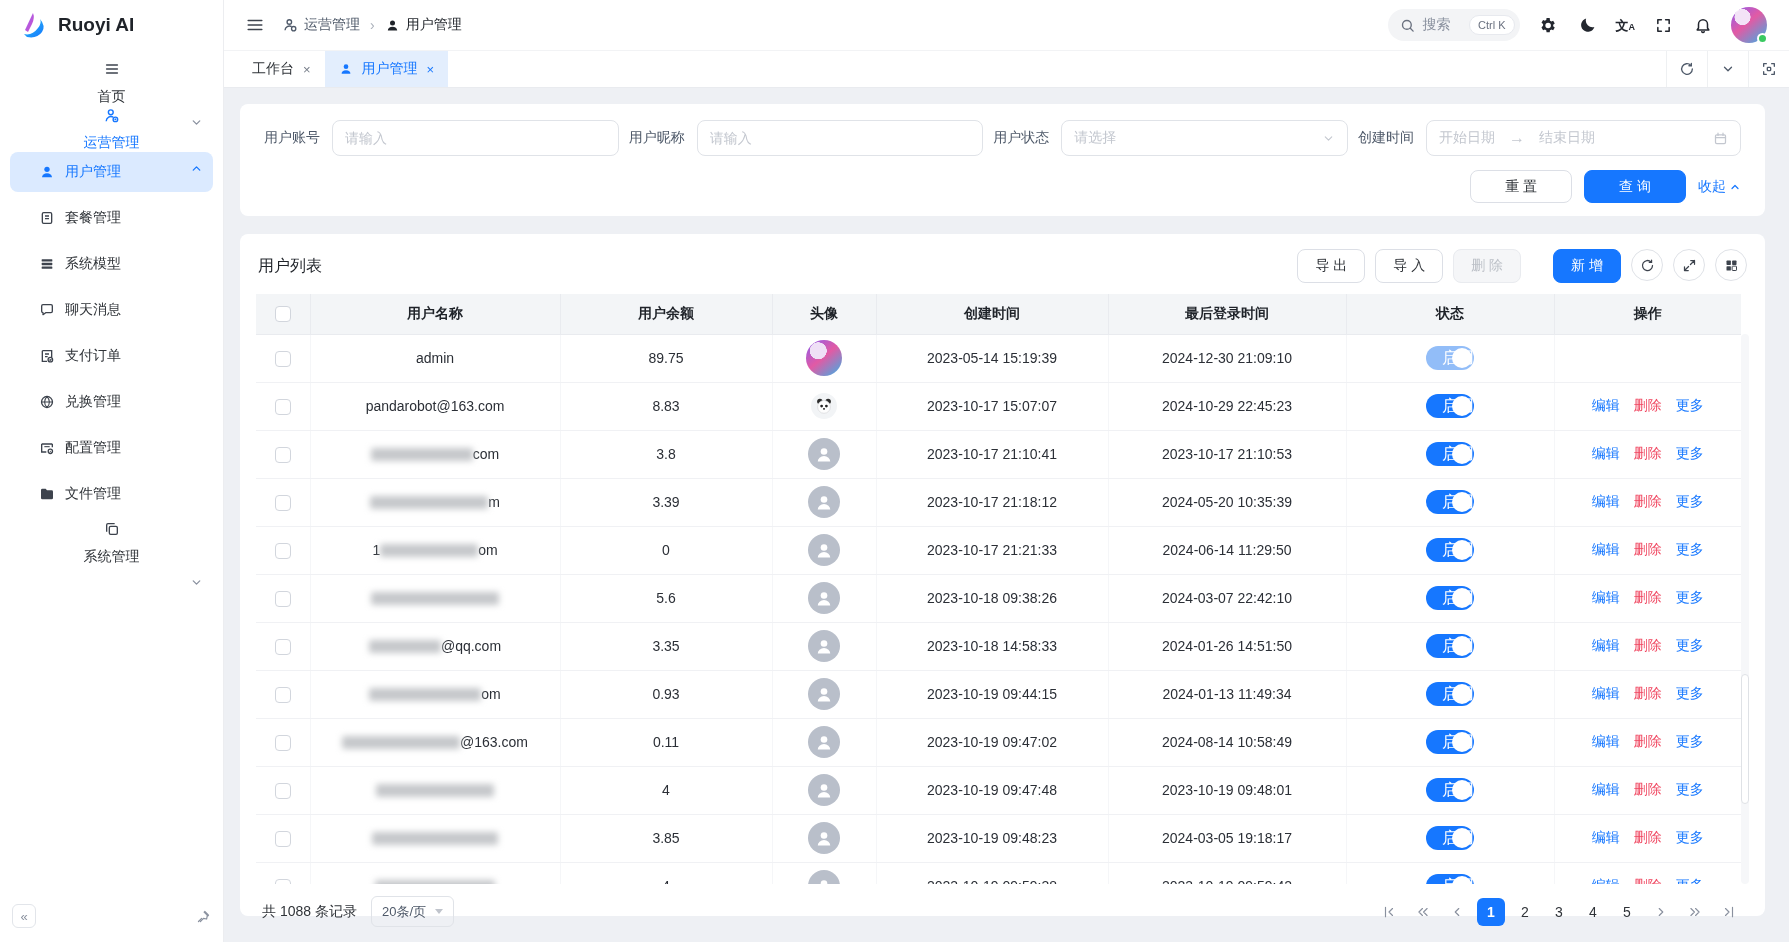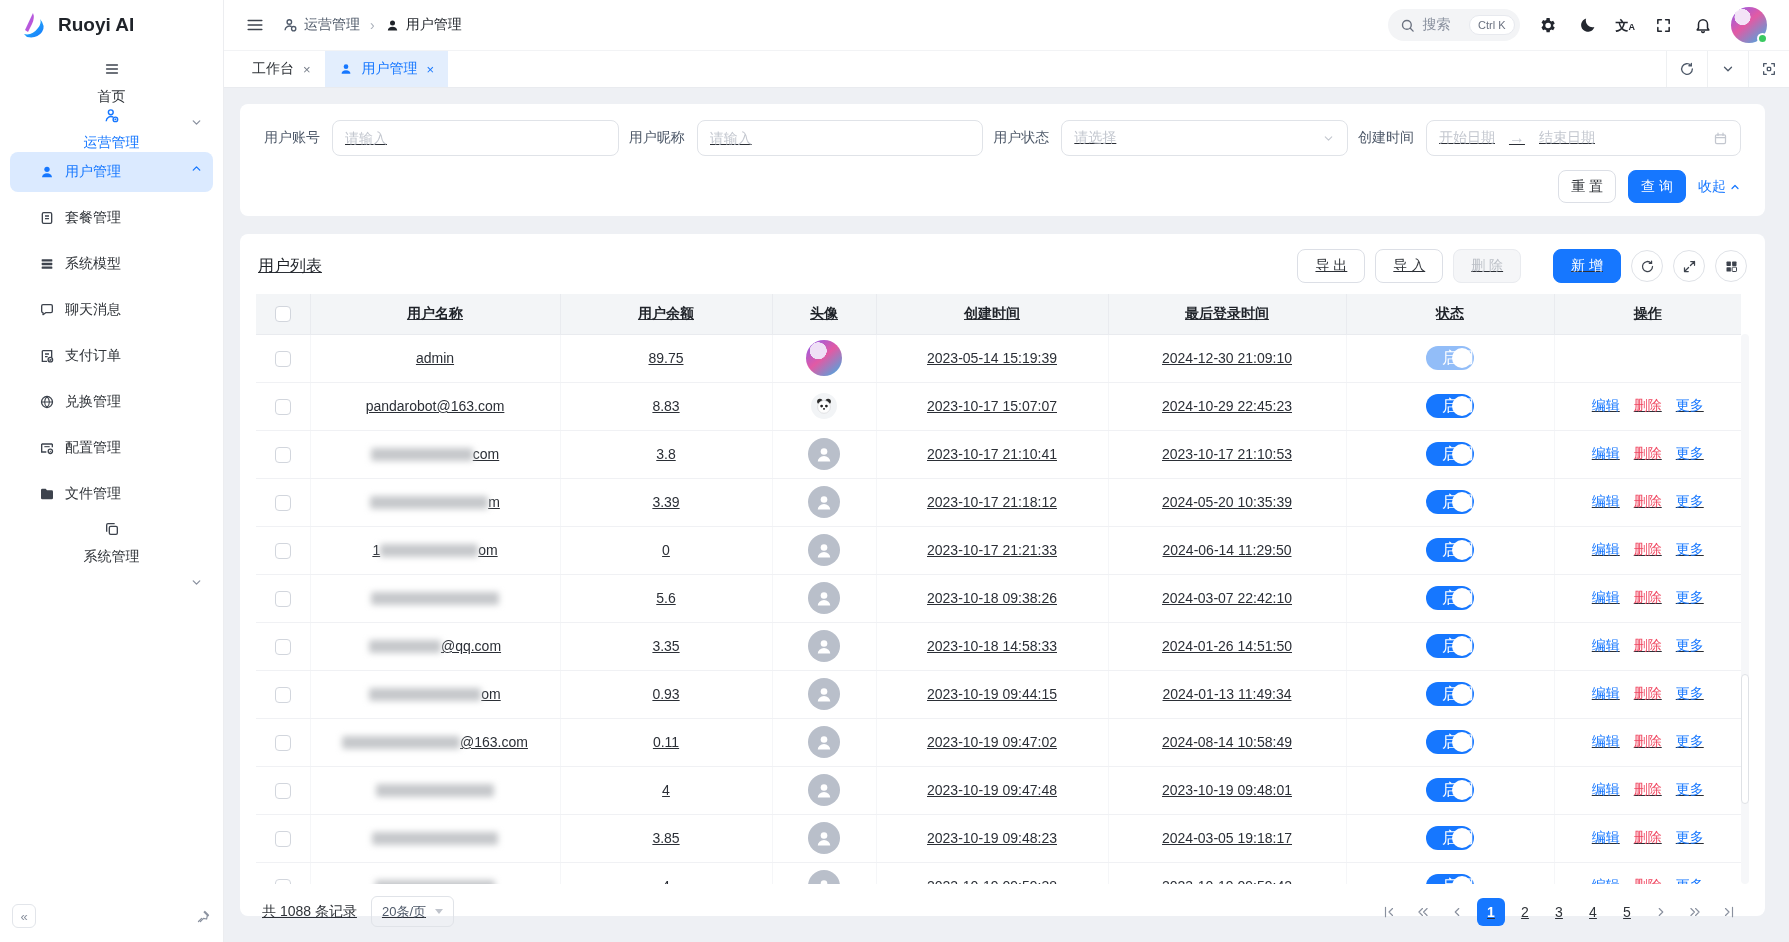--- a/index.html
+++ b/index.html
@@ -53,37 +53,37 @@
   .tabbar-right { margin-left:auto; display:flex; align-items:stretch; }
   .tabtool { width:41px; display:flex; align-items:center; justify-content:center; border-left:1px solid #eef0f2; color:#4e5969; cursor:pointer; }
 
   
   .content { flex:1; padding:16px 24px 12px 16px; overflow:hidden; }
 
   .filter-card { background:#fff; border-radius:8px; padding:16px 24px 12px; height:112px; }
   .filter-row { display:flex; align-items:center; gap:10px; }
   .f-group { display:flex; align-items:center; gap:12px; flex:1; min-width:0; }
   .f-label { font-size:14px; color:#4e5969; white-space:nowrap; }
-  .f-box { height:36px; border:1px solid #e0e3e8; border-radius:8px; flex:1; display:flex; align-items:center; padding:0 12px; background:#fff; min-width:0;text-decoration:underline; }
+  .f-box { height:36px; border:1px solid #e0e3e8; border-radius:8px; flex:1; display:flex; align-items:center; padding:0 12px; background:#fff; min-width:0; }
   .f-box input { border:none; outline:none; width:100%; font-size:14px; font-family:inherit; color:#2f3338; background:transparent; }
   .f-box input::placeholder { color:#c3c7cf; }
   .f-ph { color:#c3c7cf; font-size:14px; flex:1; white-space:nowrap; overflow:hidden; }
   .f-box .chev-d { color:#c3c7cf; display:flex; flex:none; }
   .date-arrow { color:#c3c7cf; margin:0 14px; flex:none; }
   .cal-ico { color:#c3c7cf; display:flex; flex:none; }
   .filter-actions { display:flex; justify-content:flex-end; align-items:center; gap:12px; margin-top:14px; }
-  .btn { height:33px; padding:0 12px; border-radius:8px; font-size:14px; display:inline-flex; align-items:center; justify-content:center; cursor:pointer; white-space:nowrap; }
+  .btn { height:33px; padding:0 34px; border-radius:8px; font-size:14px; display:inline-flex; align-items:center; justify-content:center; cursor:pointer; white-space:nowrap; }
   .btn-plain { background:#fff; border:1px solid #dcdfe6; color:#2f3338; }
   .btn-primary { background:#1677ff; border:1px solid #1677ff; color:#fff; }
   .link-collapse { color:#1677ff; font-size:14px; display:flex; align-items:center; gap:3px; cursor:pointer; }
 
-  .table-card { background:#fff; border-radius:8px; margin-top:18px; padding:12px 16px 6px; height:682px; position:relative;text-decoration:underline; }
+  .table-card { background:#fff; border-radius:8px; margin-top:18px; padding:12px 16px 6px; height:682px; position:relative; }
   .card-head { display:flex; align-items:center; height:40px; margin:0 2px 8px; }
   .card-title { font-size:16px; color:#1f2329; }
-  .card-tools { margin-left:auto; display:flex; align-items:center; gap:10px; }
+  .card-tools { margin-left:auto; display:flex; gap:10px; }
   .tool-btn { height:34px; padding:0 17px; border-radius:8px; border:1px solid #dcdfe6; background:#fff; font-size:14px; color:#2f3338; display:inline-flex; align-items:center; cursor:pointer; white-space:nowrap; }
   .tool-btn.disabled { background:#f5f6f8; border-color:#e9ebef; color:#bcc0c7; cursor:default; }
   .tool-btn.primary { background:#1677ff; border-color:#1677ff; color:#ffffff;margin-left:22px; }
   .round-btn { width:32px; height:32px; border-radius:50%; border:1px solid #dfe2e7; background:#fff; display:flex; align-items:center; justify-content:center; color:#3d434d; cursor:pointer; }
 
   .table-wrap { position:relative; height:590px; overflow:hidden; }
   table { width:1485px; border-collapse:collapse; table-layout:fixed; }
   thead th { height:40px; background:#f3f5f7; font-size:14px; font-weight:bold; color:#1f2329; border-right:1px solid #e9ebef; border-bottom:1px solid #e9ebef; }
   thead th:last-child { border-right:none; }
   tbody td { height:48px; text-align:center; font-size:14px; color:#2b2f36; border-bottom:1px solid #f0f1f4; border-right:1px solid #f5f6f8; vertical-align:middle; }

